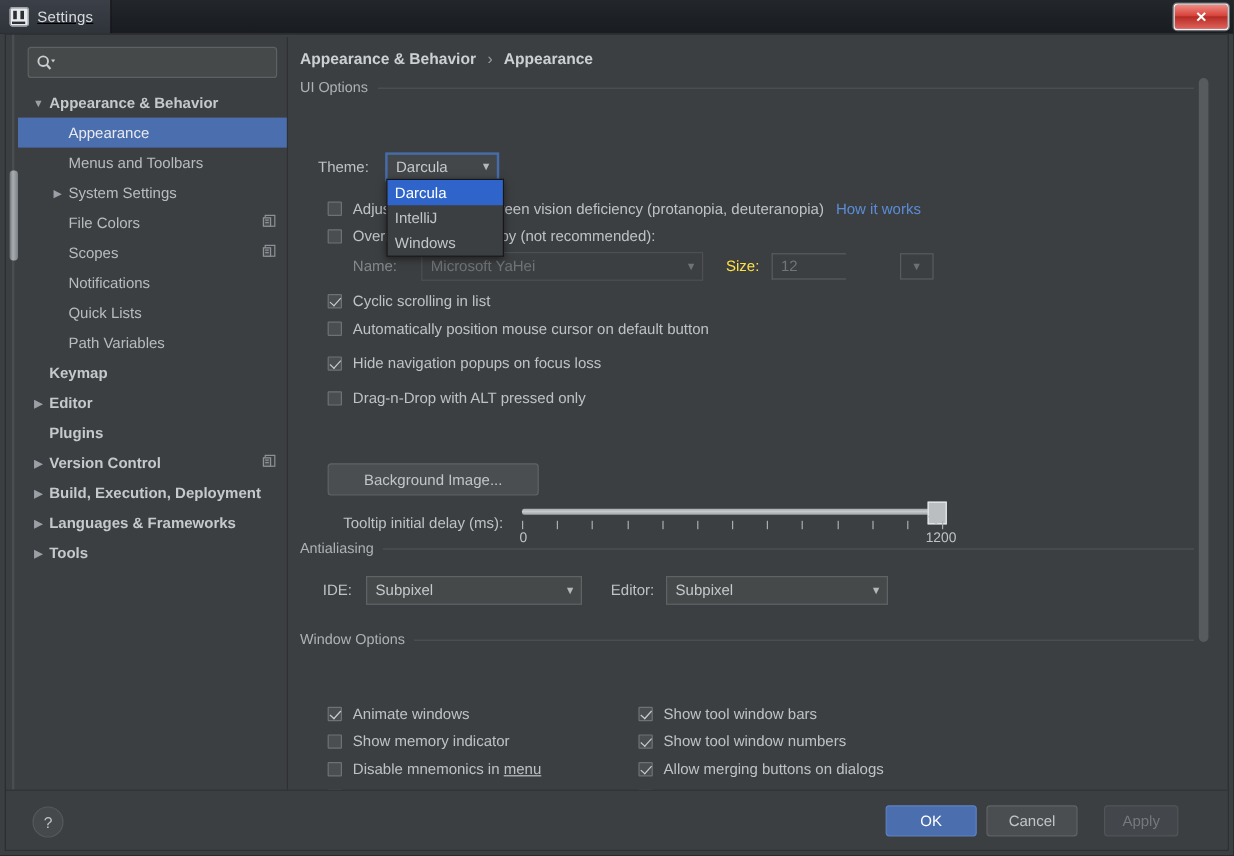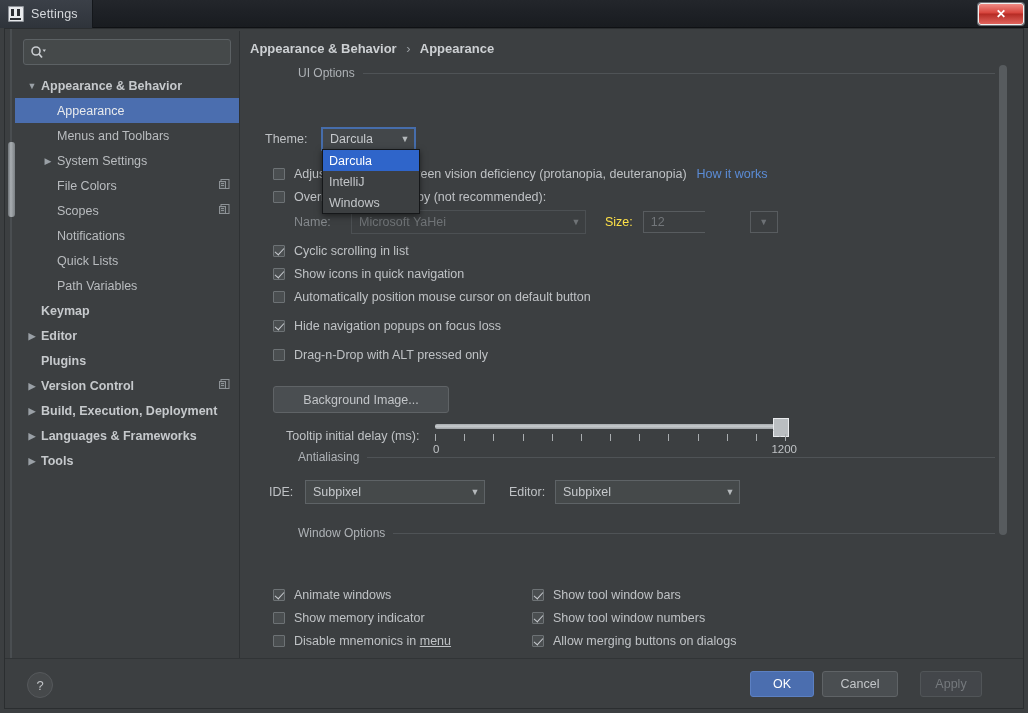--- a/index.html
+++ b/index.html
@@ -22,20 +22,21 @@
     background: linear-gradient(to bottom, #23262b 0%, #1d2025 55%, #191c20 100%);
     display: flex; align-items: center;
     border-bottom: 1px solid #0f1114;
     box-sizing: border-box;
   }
   .title-tab {
     display: flex; align-items: center; height: 28px;
     padding: 0 14px 0 8px;
     background: linear-gradient(to bottom, #3b4048 0%, #2f343b 100%);
     border-right: 1px solid #14171b;
+    text-decoration: underline;
   }
   .app-icon {
     width: 16px; height: 16px; margin-right: 7px;
     background: #e8eaed;
     border-radius: 2px;
     position: relative;
     box-shadow: inset 0 0 0 1px #8c9097;
     display: inline-block;
   }
   .app-icon::before {
@@ -153,21 +154,21 @@
     overflow: hidden;
   }
   .breadcrumb {
     position: absolute; left: 9px; top: 10px;
     font-size: 13px; font-weight: bold; color: #cdd0d3;
     white-space: nowrap;
   }
   .breadcrumb .sep { color: #9a9ea2; font-weight: normal; margin: 0 6px; }
 
   .group {
-    position: absolute; left: 9px; right: 16px; margin-left: 48px;
+    position: absolute; left: 9px; right: 16px;
   }
   .group-title {
     position: relative;
     color: #aeb2b6; font-size: 12px;
     display: flex; align-items: center;
     height: 16px;
   }
   .group-title .g-line {
     flex: 1; height: 1px; background: #4f5356; margin-left: 8px;
   }
@@ -300,21 +301,21 @@
     cursor: pointer;
   }
   .dlg-btn {
     position: absolute; top: 12px;
     height: 26px; border-radius: 3px;
     display: flex; align-items: center; justify-content: center;
     font-size: 12.5px; cursor: pointer;
     box-sizing: border-box;
   }
   .dlg-btn.ok {
-    right: 209px; width: 64px;
+    right: 209px; width: 76px;
     background: #4b6eaf; border: 1px solid #5c80c2; color: #ffffff;
   }
   .dlg-btn.cancel {
     right: 125px; width: 76px;
     background: #4a4e51; border: 1px solid #5f6366; color: #c2c5c8;
   }
   .dlg-btn.apply {
     right: 41px; width: 62px;
     background: #43464a; border: 1px solid #515558; color: #75797d;
   }
@@ -495,24 +496,20 @@
         <div class="spinner" style="margin-left:10px;gap:45px;">
           <span class="sv">12</span>
           <span class="sb"></span>
         </div>
       </div>
 
       <div id="ui-checkbox-list" style="position:absolute; left:32px; top:208px;">
           <div class="cb-row">
             <span class="cbx checked"></span>
             <span class="cb-label">Cyclic scrolling in list</span>
-          </div>
-          <div class="cb-row">
-            <span class="cbx checked"></span>
-            <span class="cb-label">Show icons in quick navigation</span>
           </div>
           <div class="cb-row">
             <span class="cbx"></span>
             <span class="cb-label">Automatically position mouse cursor on default button</span>
           </div>
           <div class="cb-row" style="margin-top:6px;">
             <span class="cbx checked"></span>
             <span class="cb-label">Hide navigation popups on focus loss</span>
           </div>
           <div class="cb-row" style="margin-top:6px;">

